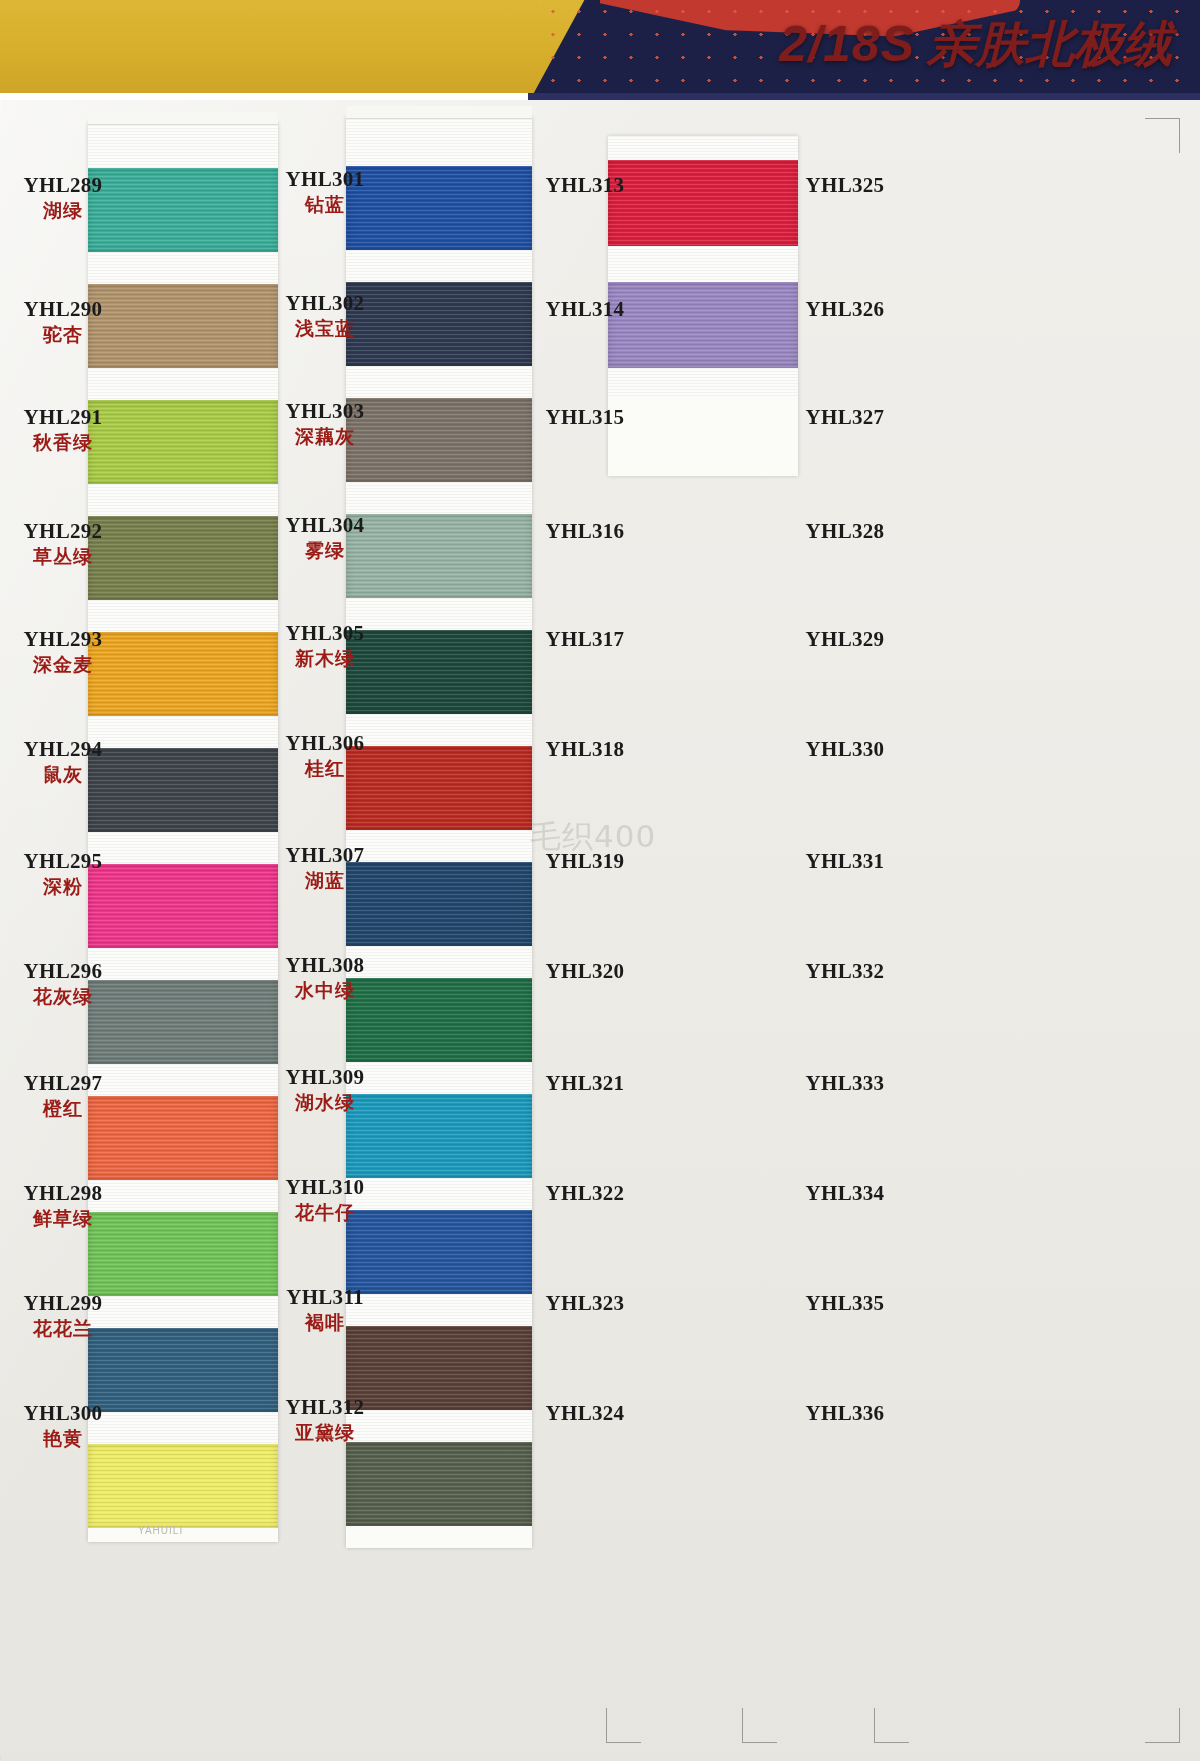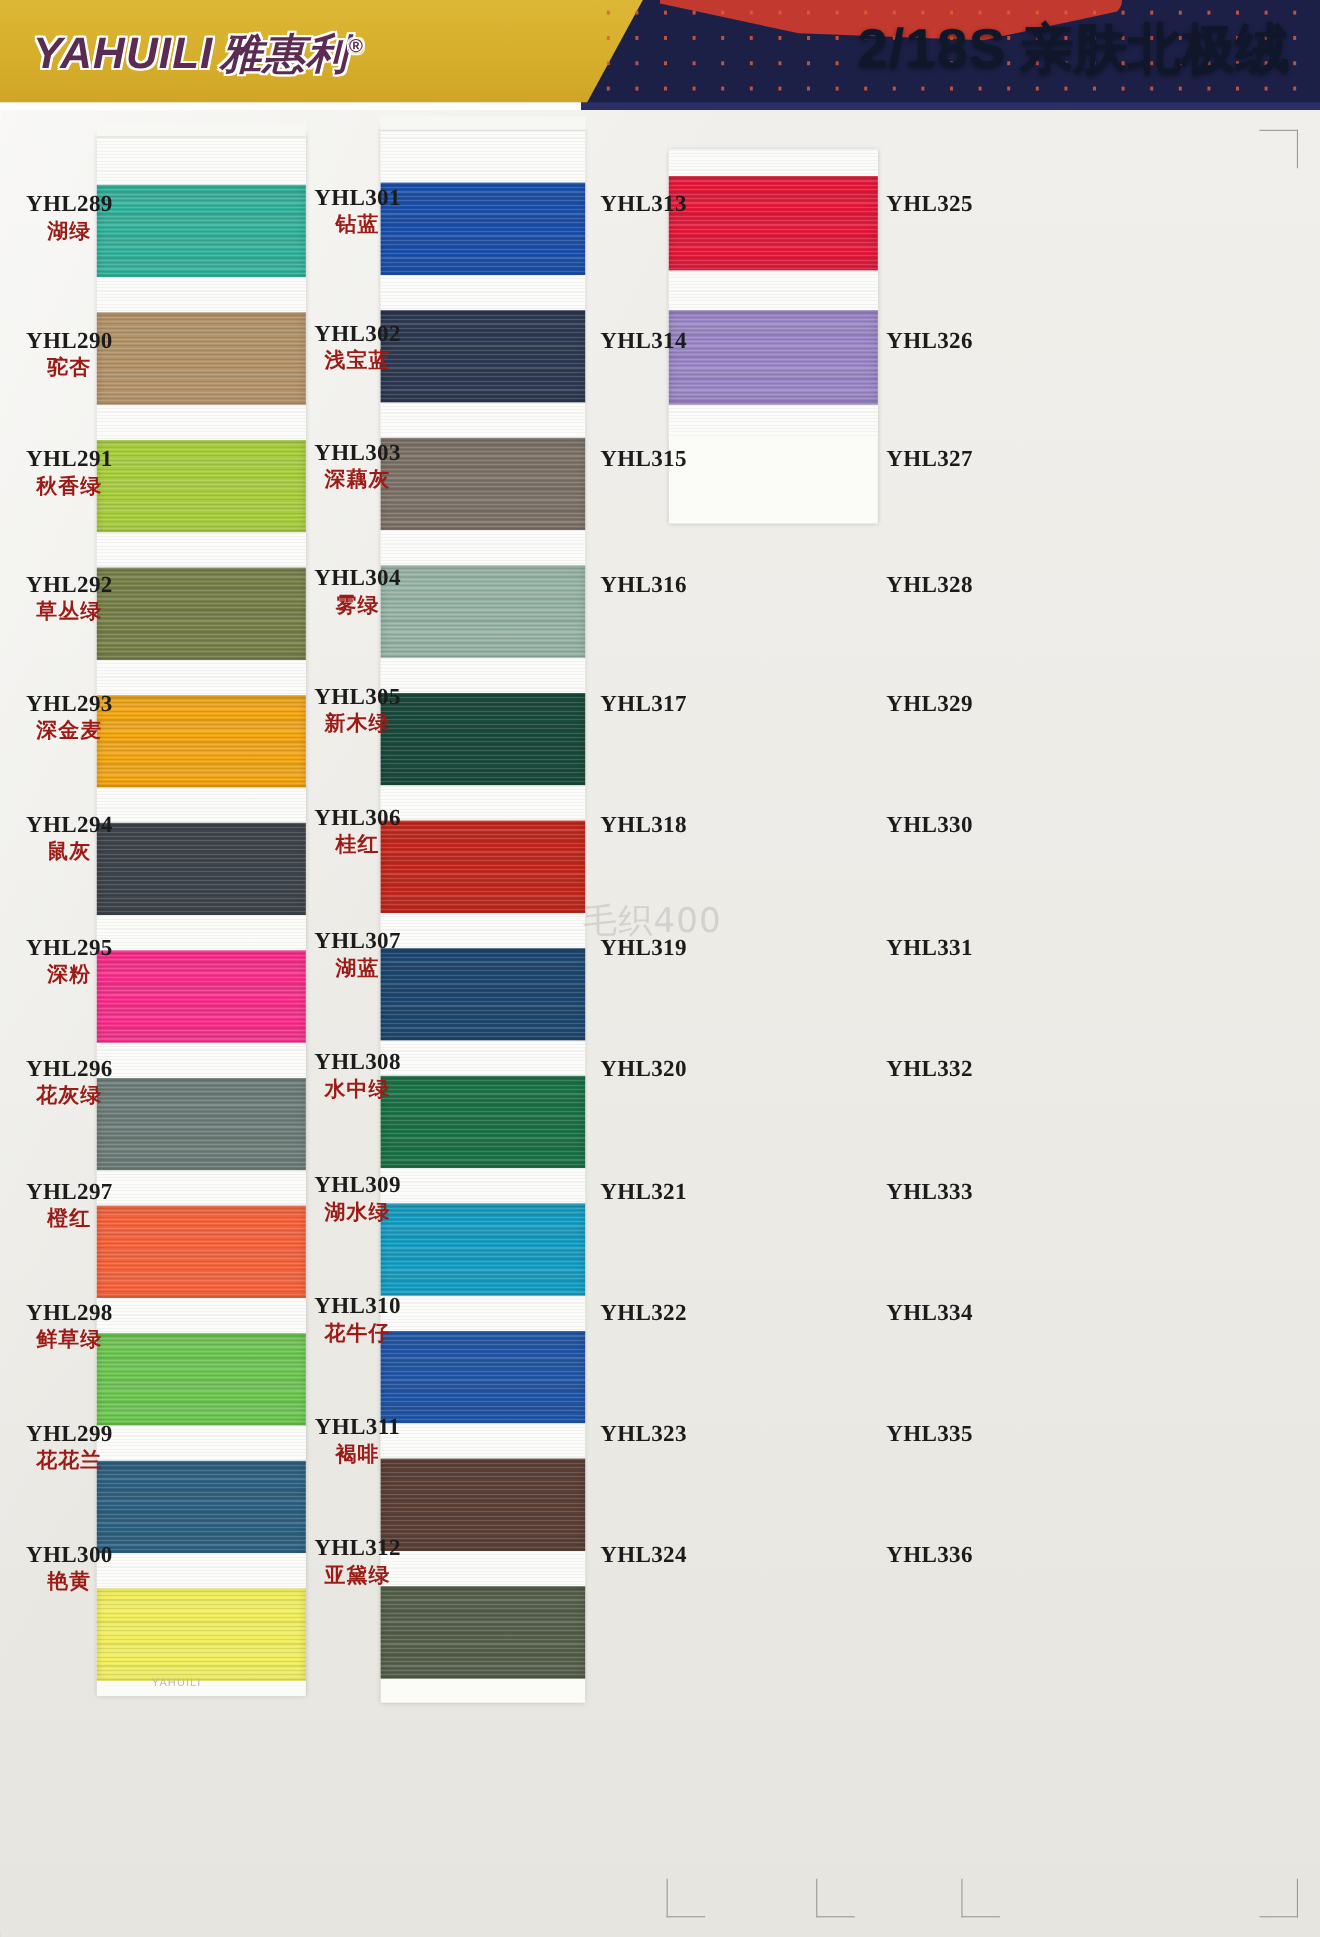--- a/index.html
+++ b/index.html
@@ -57,23 +57,23 @@
     text-shadow:
       -2px -2px 0 #fff, 2px -2px 0 #fff, -2px 2px 0 #fff, 2px 2px 0 #fff,
       0 -2px 0 #fff, 0 2px 0 #fff, -2px 0 0 #fff, 2px 0 0 #fff;
     white-space:nowrap;
   }
   .logo .cn{font-family:"DejaVu Sans", sans-serif;font-size:38px;margin-left:6px;}
   .logo .reg{font-size:17px;vertical-align:super;}
   .hdr-title{
     position:absolute;right:28px;top:12px;
     font-family:"Liberation Sans", sans-serif;
-    font-weight:bold;
+    font-weight:bold;font-style:italic;
     font-size:50px;letter-spacing:2px;
-    color:#0f172a;
+    color:#7f1d1d;
     white-space:nowrap;
     text-shadow:0 2px 5px rgba(0,0,0,.45);
     z-index:5;
   }
   .hdr-title .code{letter-spacing:1px;}
   .hdr-title .cn{font-family:"DejaVu Sans", sans-serif;font-size:49px;margin-left:12px;letter-spacing:0;}
 
   
   .sheet{
     position:absolute;left:0;top:100px;width:1200px;height:1661px;
@@ -184,23 +184,20 @@
 </head>
 <body>
 
 <div class="header">
   <div class="hdr-yellow"></div>
   <div class="hdr-navy2"></div>
   <div class="hdr-red"></div>
   <div class="hdr-dots"></div>
   <div class="hdr-lines"></div>
 
-  <div class="logo">
-    <span>YAHUILI</span><span class="cn">雅惠利</span><span class="reg">®</span>
-  </div>
 
   <div class="hdr-title">
     <span class="code">2/18S</span><span class="cn">亲肤北极绒</span>
   </div>
 
   <div class="hdr-bottombar"></div>
 </div>
 
 <div class="sheet">
 

